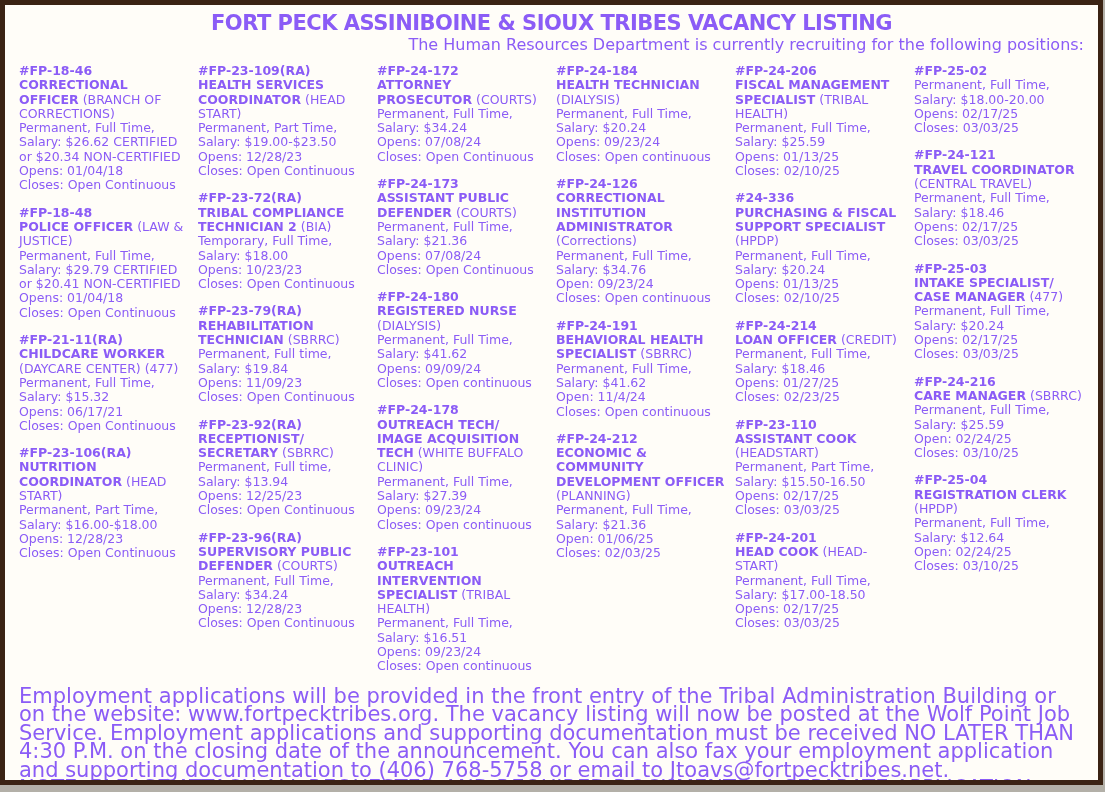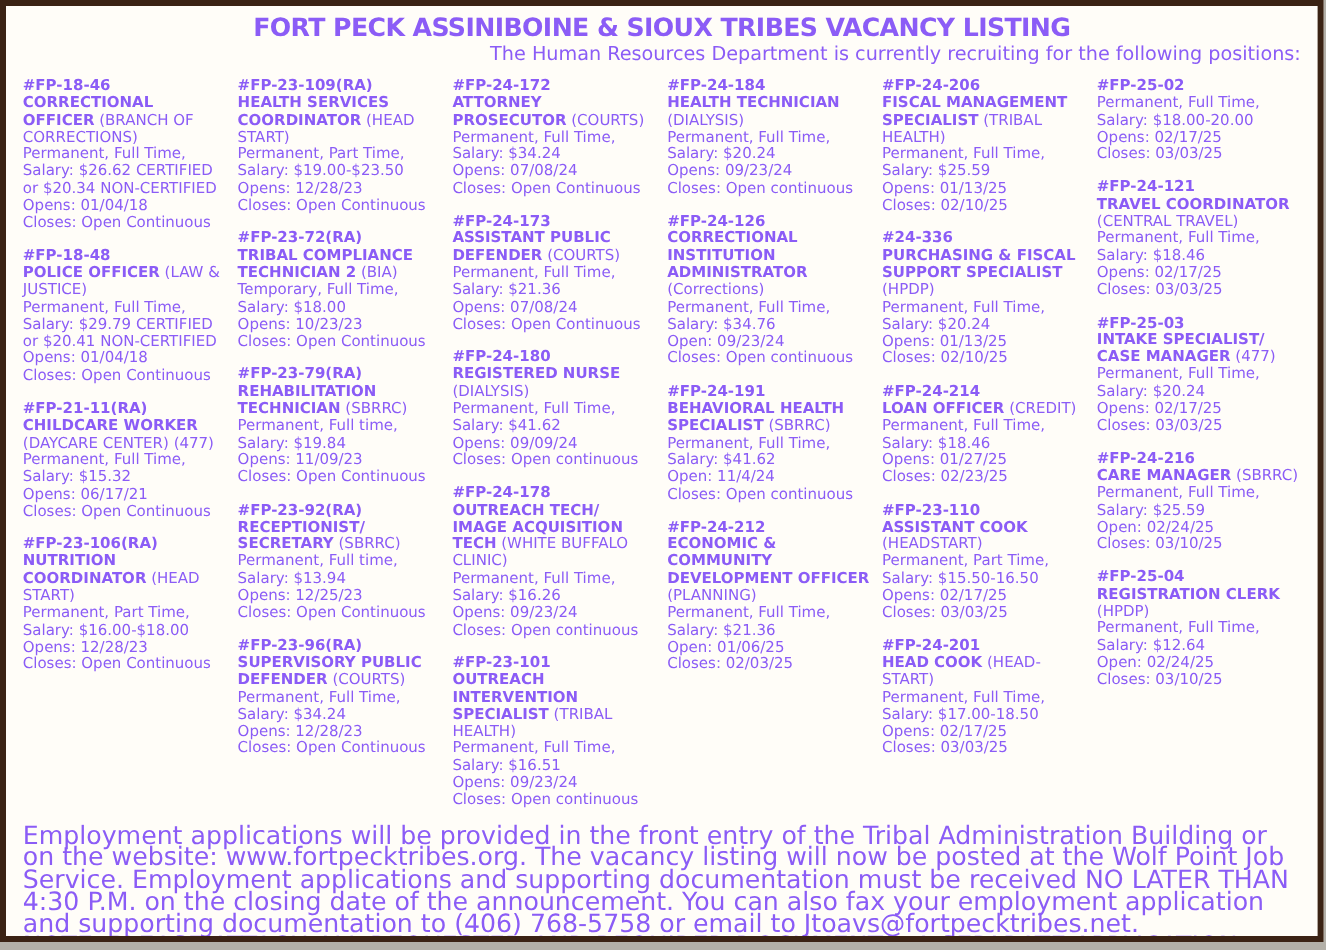--- a/index.html
+++ b/index.html
@@ -216,21 +216,21 @@
     <span class="job-line">Opens: 09/09/24</span>
     <span class="job-line">Closes: Open continuous</span>
   </div>
         <div class="job">
     <span class="job-number">#FP-24-178</span>
     <div class="job-head">
       <span class="job-title">OUTREACH TECH/ IMAGE ACQUISITION TECH</span>
       <span class="job-dept">(WHITE BUFFALO CLINIC)</span>
     </div>
     <span class="job-line">Permanent, Full Time,</span>
-    <span class="job-line">Salary: $16.26</span>
+    <span class="job-line">Salary: $27.39</span>
     <span class="job-line">Opens: 09/23/24</span>
     <span class="job-line">Closes: Open continuous</span>
   </div>
         <div class="job">
     <span class="job-number">#FP-23-101</span>
     <div class="job-head">
       <span class="job-title">OUTREACH INTERVENTION SPECIALIST</span>
       <span class="job-dept">(TRIBAL HEALTH)</span>
     </div>
     <span class="job-line">Permanent, Full Time,</span>

